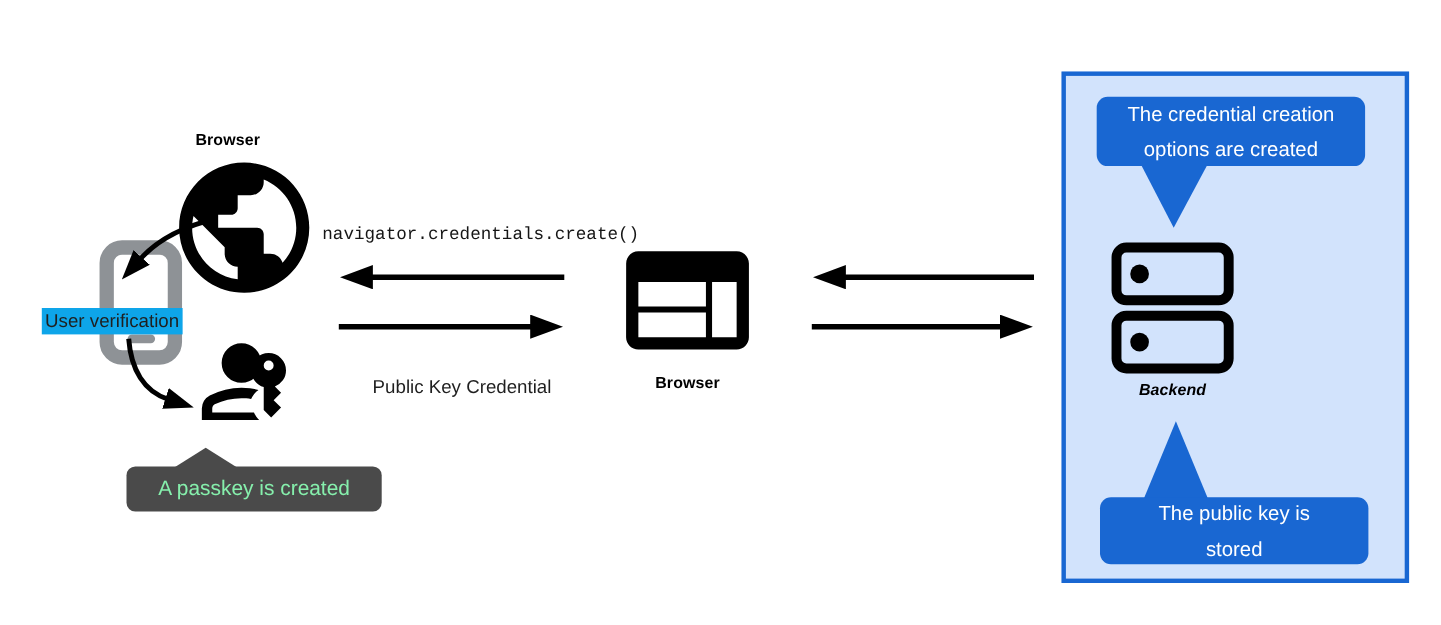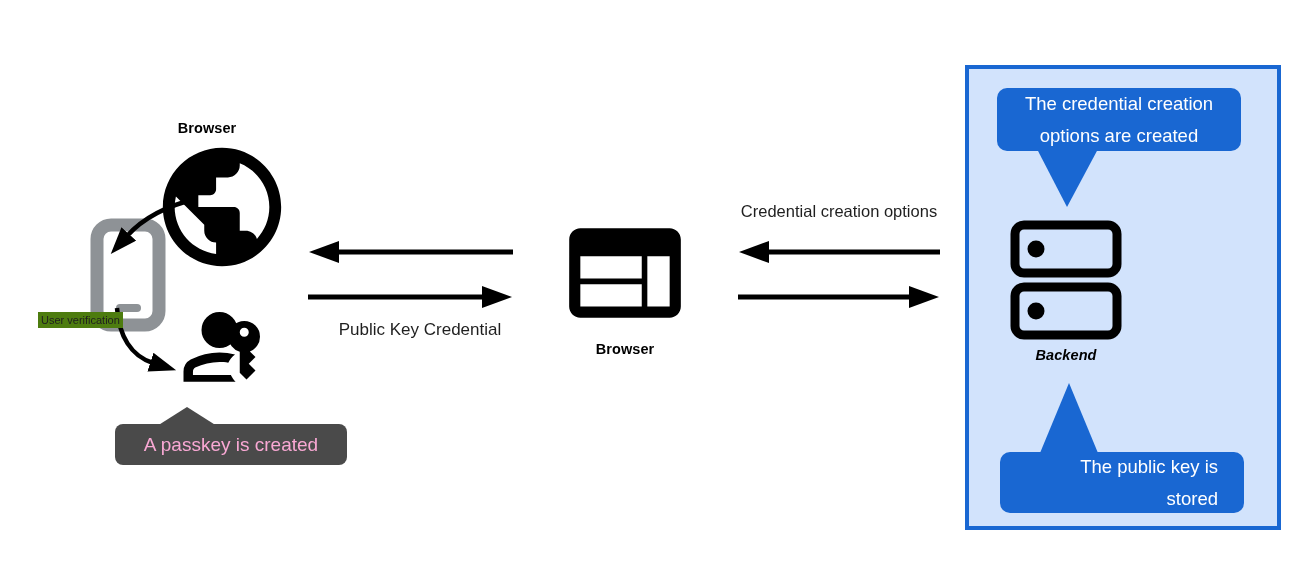--- a/index.html
+++ b/index.html
@@ -28,34 +28,33 @@
     text-align: center;
     color: #1f1f1f;
   }
   .code-label {
     font-family: "Liberation Mono", "DejaVu Sans Mono", monospace;
     font-size: 16px;
     white-space: nowrap;
     color: #161616;
   }
   .uv-label {
-    font-size: 11px;
+    font-size: 17px;
     color: #1f1f1f;
-    background: #4d7c0f;
+    background: #0ea5e9;
     padding: 2px 3px;
     white-space: nowrap;
-    margin-top: 32px;
   }
 
   
   .dark-tooltip {
     left: 115px; top: 424px; width: 232px; height: 41px;
     background: var(--tooltip-dark, #4a4a4a);
     border-radius: 8px;
-    color: #f9a8d4;
+    color: #86efac;
     font-size: 19px;
     text-align: center;
     line-height: 41px;
   }
   .dark-tooltip-tail {
     left: 157px; top: 407px;
     width: 0; height: 0;
     border-left: 30px solid transparent;
     border-right: 30px solid transparent;
     border-bottom: 19px solid var(--tooltip-dark, #4a4a4a);
@@ -72,21 +71,21 @@
     border-radius: 10px;
     color: #ffffff;
     font-size: 18.5px;
     line-height: 32px;
     text-align: center;
     display: flex;
     align-items: center;
     justify-content: center;
   }
   .bubble-top    { left: 997px;  top: 88px;  width: 244px; height: 63px; padding: 6px 12px; }
-  .bubble-bottom { left: 1000px; top: 452px; width: 244px; height: 61px; padding: 6px 26px; text-align: right; }
+  .bubble-bottom { left: 1000px; top: 452px; width: 244px; height: 61px; padding: 6px 26px; }
   .tail-down {
     left: 1037px; top: 149px;
     width: 0; height: 0;
     border-left: 30px solid transparent;
     border-right: 31px solid transparent;
     border-top: 58px solid var(--bubble-blue, #1967d2);
   }
   .tail-up {
     left: 1040px; top: 383px;
     width: 0; height: 0;
@@ -135,30 +134,30 @@
     <line x1="308" y1="297" x2="485" y2="297" stroke="#000" stroke-width="5" marker-end="url(#ah)"></line>
     <line x1="940" y1="252" x2="766" y2="252" stroke="#000" stroke-width="5" marker-end="url(#ah)"></line>
     <line x1="738" y1="297" x2="912" y2="297" stroke="#000" stroke-width="5" marker-end="url(#ah)"></line>
   </svg>
 
   <div class="abs uv-label" style="left:38px; top:280px;">User verification</div>
 
   <div class="abs dark-tooltip-tail"></div>
   <div class="abs dark-tooltip">A passkey is created</div>
 
+  <div class="abs code-label" style="left:293px; top:204px;">navigator.credentials.create()</div>
 
-  <div class="abs flow-label" style="left:320px; top:320px; width:200px;">Public Key Credential</div>
+  <div class="abs flow-label" style="left:320px; top:342px; width:200px;">Public Key Credential</div>
 
   <svg class="abs ink-icon" style="left:558px; top:206px;" width="134" height="134" viewBox="0 0 24 24" aria-hidden="true">
     <path fill="currentColor" d="M20 4H4c-1.1 0-1.99.9-1.99 2L2 18c0 1.1.9 2 2 2h16c1.1 0 2-.9 2-2V6c0-1.1-.9-2-2-2zm-5 14H4v-4h11v4zm0-5H4V9h11v4zm5 5h-4V9h4v9z"></path>
   </svg>
 
   <div class="abs icon-label" style="left:558px; top:341px; width:134px;">Browser</div>
 
-  <div class="abs flow-label" style="left:723px; top:202px; width:232px; font-size:16.5px;">Credential creation options</div>
 
 
   <div class="abs backend-panel"></div>
 
   <div class="abs tail-down"></div>
   <div class="abs blue-bubble bubble-top">
     <span>The credential creation options are created</span>
   </div>
 
   <svg class="abs" style="left:1004px; top:216px;" width="124" height="128" viewBox="0 0 124 128" aria-hidden="true">

